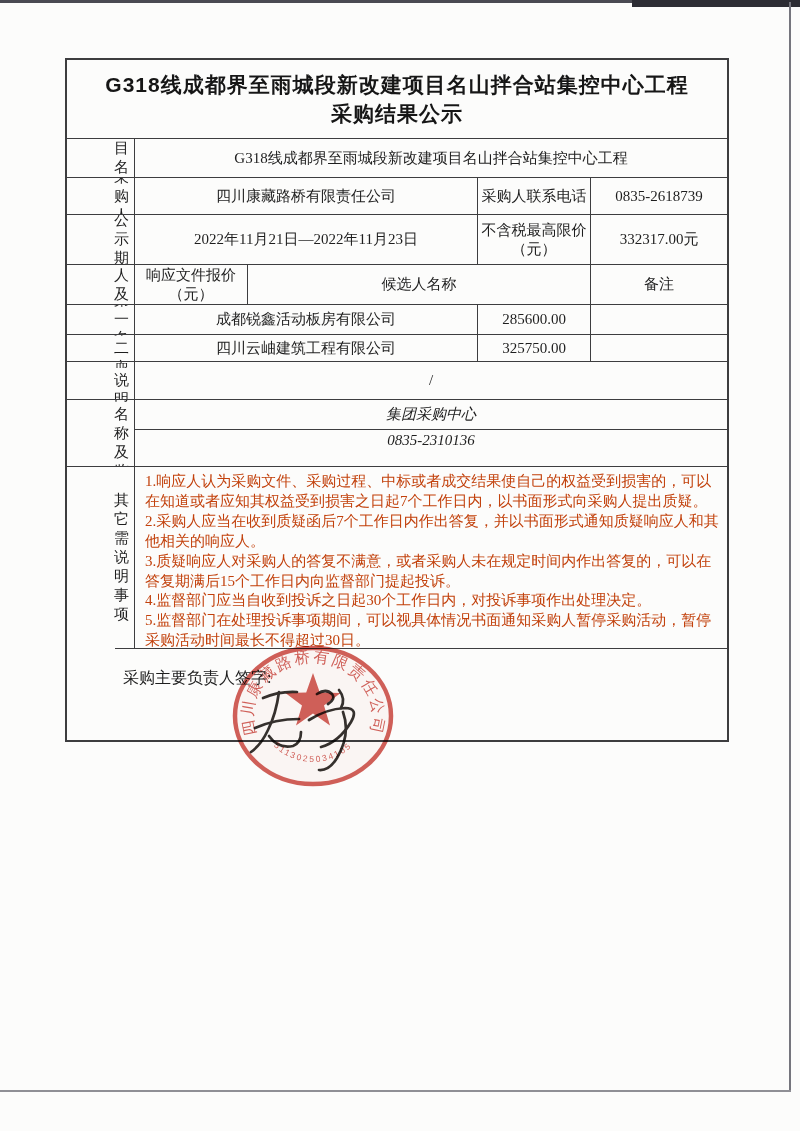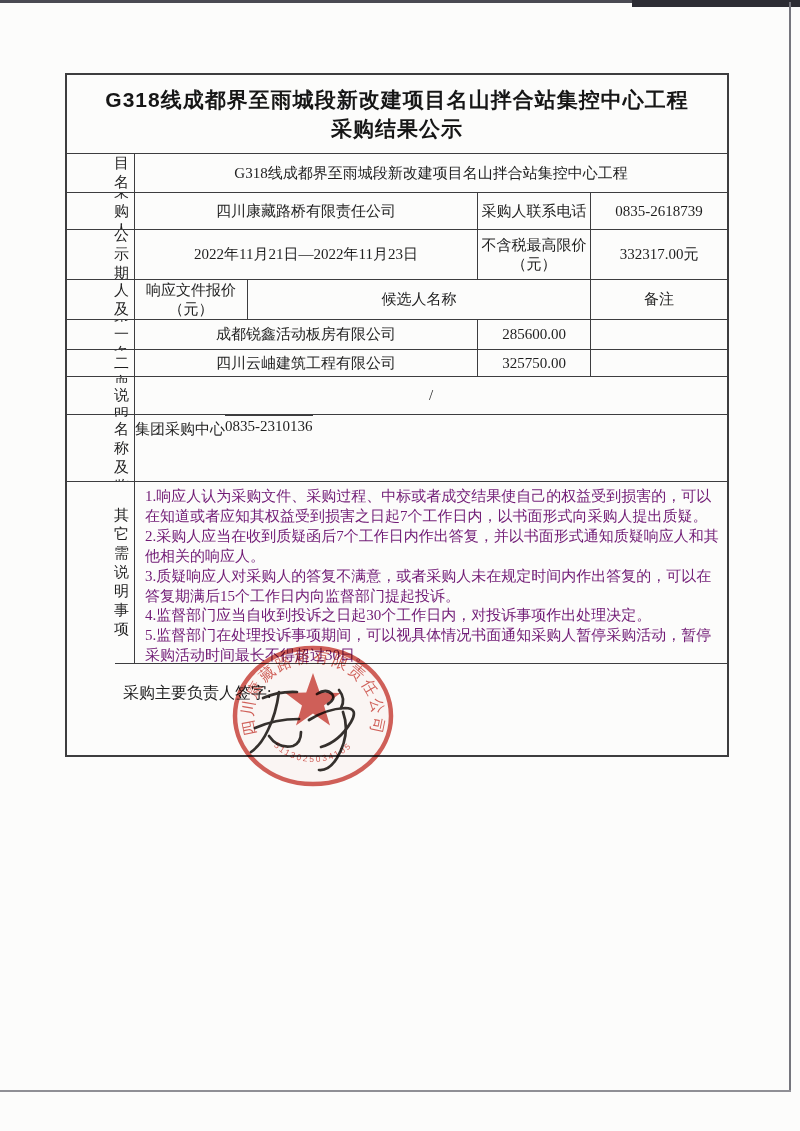--- a/index.html
+++ b/index.html
@@ -18,21 +18,21 @@
   }
   .page{position:absolute;inset:0;background:#fcfcfb;}
   
   .edge-top{position:absolute;top:0;left:0;width:800px;height:3px;background:#4a4a52;}
   .edge-top-right{position:absolute;top:0;left:632px;width:168px;height:7px;background:#2d2d34;}
   .edge-right{position:absolute;top:2px;left:789px;width:2px;height:1089px;background:#75757d;}
   .edge-bottom{position:absolute;top:1090px;left:0;width:791px;height:2px;background:#8f8f95;}
 
   
   .doc-table{
-    position:absolute;left:65px;top:73px;width:664px;height:684px;
+    position:absolute;left:65px;top:58px;width:664px;height:684px;
     border:2px solid var(--line);
     box-sizing:border-box;
     display:flex;flex-direction:column;
     background:transparent;
   }
   .row{display:flex;box-sizing:border-box;flex:0 0 auto;}
   .row + .row{border-top:1.5px solid var(--line);}
   .cell{
     box-sizing:border-box;display:flex;align-items:center;justify-content:center;
     font-size:15px;line-height:19px;text-align:center;
@@ -44,28 +44,28 @@
   .c3{width:113px;flex:0 0 113px;}
   .c4{flex:1 1 auto;}
   .cm{flex:1 1 auto;}
   .title-row{height:78px;align-items:center;justify-content:center;}
   .title-box{
     width:100%;text-align:center;
     font-family:"Liberation Sans","DejaVu Sans",sans-serif;
     font-weight:bold;font-size:21px;line-height:29px;letter-spacing:1px;
     color:#161616;
   }
-  .sup-right{flex:1 1 auto;display:flex;flex-direction:row;box-sizing:border-box;border-left:1.5px solid var(--line);}
+  .sup-right{flex:1 1 auto;display:flex;flex-direction:column;box-sizing:border-box;border-left:1.5px solid var(--line);font-style:italic;}
   .sup-cell{flex:0 0 auto;display:flex;align-items:center;justify-content:center;font-size:15px;box-sizing:border-box;}
   .sup-top{height:29px;}
   .sup-bottom{height:22px;border-top:1.5px solid var(--line);}
   .objection-content{
     flex:1 1 auto;border-left:1.5px solid var(--line);box-sizing:border-box;
     font-size:15px;line-height:19.9px;text-align:left;
-    padding:5px 8px 4px 10px;color:#701a75;
+    padding:5px 8px 4px 10px;color:#c2410c;
     display:block;
   }
   .objection-content div{margin:0;}
   .sig-row{height:60px;margin-left:48px;}
   .sig-cell{
     flex:1 1 auto;display:flex;align-items:center;justify-content:flex-start;
     font-size:16px;padding-left:8px;box-sizing:border-box;
   }
   
   .seal-svg{

